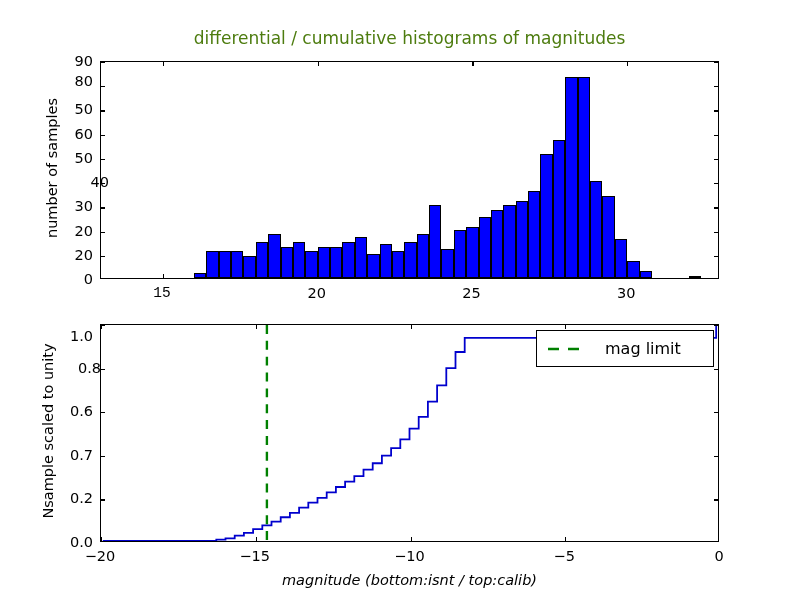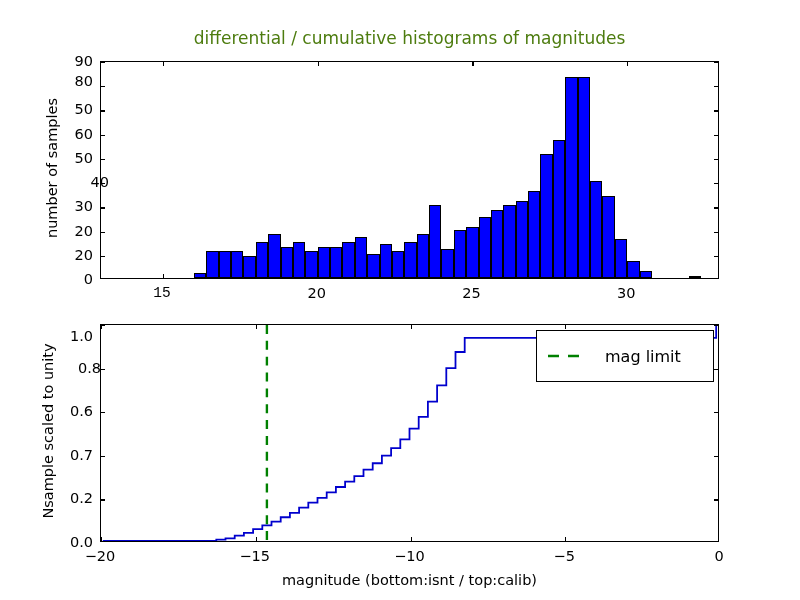--- a/index.html
+++ b/index.html
@@ -229,23 +229,23 @@
         <div class="tick-y inner-right" style="top: 130.8px;"></div>
         <div class="tick-y inner-left" style="top: 87.2px;"></div>
         <div class="tick-y inner-right" style="top: 87.2px;"></div>
         <div class="tick-y inner-left" style="top: 43.6px;"></div>
         <div class="tick-y inner-right" style="top: 43.6px;"></div>
         <div class="tick-y inner-left" style="top: 0px;"></div>
         <div class="tick-y inner-right" style="top: 0px;"></div>
       </div>
   </div>
   <div class="ylabel" id="ylabel-bottom" style="width: 218px; left: -61px; top: 423px;">Nsample scaled to unity</div>
-  <div class="xlabel" id="xlabel-bottom" style="left: 100px; width: 619px; top: 572px;">magnitude (bottom:isnt / top:calib)</div>
-
-  <div class="legend" id="legend-box" style="left: 536px; top: 330px; width: 178px; height: 52px;">
+  <div class="xlabel" id="xlabel-bottom" style="left: 100px; width: 619px; top: 572px; font-style: italic;">magnitude (bottom:isnt / top:calib)</div>
+
+  <div class="legend" id="legend-box" style="left: 536px; top: 330px; width: 178px; height: 37px;">
     <svg class="legend-swatch" viewBox="0 0 42 14">
       <line x1="1" y1="7" x2="41" y2="7" stroke="#008000" stroke-width="2.4" stroke-dasharray="11,9"></line>
     </svg>
     <span class="legend-label">mag limit</span>
   </div>
 
 <div class="ticklabel-x" style="left: 161.9px; top: 285px; font-family: Liberation Mono, monospace;">15</div>
     <div class="ticklabel-x" style="left: 316.65px; top: 285px;">20</div>
     <div class="ticklabel-x" style="left: 471.4px; top: 285px;">25</div>
     <div class="ticklabel-x" style="left: 626.15px; top: 285px;">30</div>

